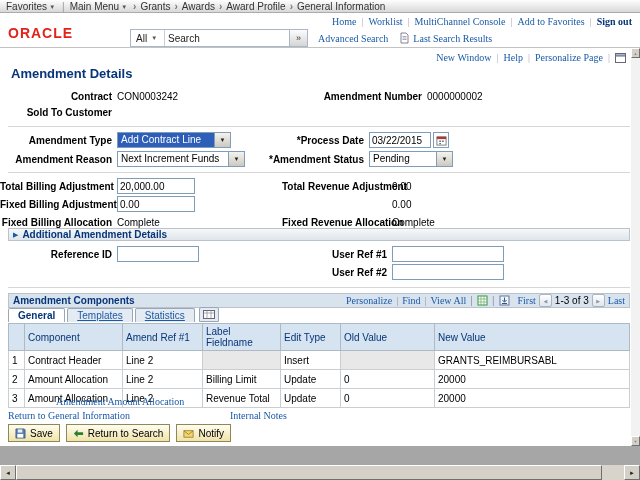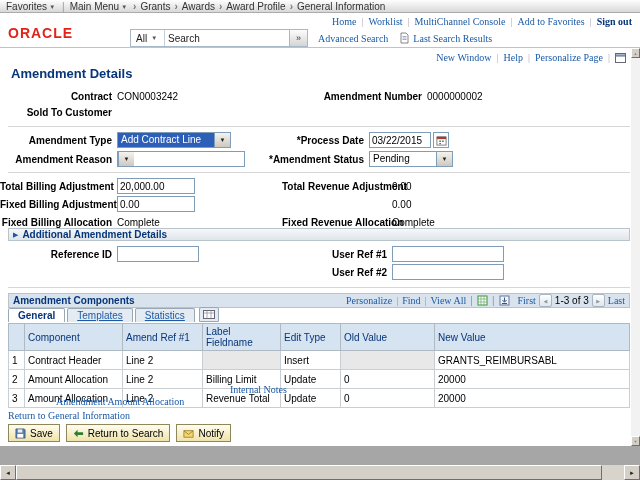--- a/index.html
+++ b/index.html
@@ -202,20 +202,21 @@
           <rect x="1" y="2" width="10" height="9" fill="#fff" stroke="#555" stroke-width="0.8"></rect>
           <rect x="1" y="2" width="10" height="2.5" fill="#b03a2e"></rect>
           <path d="M3.5 6h2v1.6h-2zM6.5 6h2v1.6h-2zM3.5 8.6h2v1.6h-2z" fill="#678"></path>
         </svg>
     </span>
   </div>
   <div class="r" style="top:151px;">
     <span class="lb w112">Amendment Reason</span>
     <span class="vc vw152">
       <span class="sel" style="width:128px;">
+        <span class="txt">Next Increment Funds</span>
         <span class="arrowbtn">▼</span>
       </span>
     </span>
     <span class="lb w95">*Amendment Status</span>
     <span class="sel" style="width:84px;">
       <span class="txt">Pending</span>
       <span class="arrowbtn">▼</span>
     </span>
   </div>
 
@@ -359,21 +360,21 @@
       <td>Line 2</td>
       <td>Revenue Total</td>
       <td>Update</td>
       <td>0</td>
       <td>20000</td>
     </tr>
   </tbody>
     </table>
 
   <a class="flink lnk" style="top:396px;left:8px;margin-left:48px;">Amendment Amount Allocation</a>
-  <a class="flink lnk" style="top:384px;left:230px;">Internal Notes</a>
+  <a class="flink lnk" style="top:410px;left:230px;">Internal Notes</a>
   <a class="flink lnk" style="top:410px;left:8px;">Return to General Information</a>
 
   <div class="btnrow" style="top:424px;">
     <span class="pbtn">
       <span class="icobox">
         <svg width="11" height="11" viewBox="0 0 12 12">
             <path d="M1 1h9l1 1v9H1z" fill="#5b7fae" stroke="#31517c" stroke-width="0.8"></path>
             <rect x="3" y="1.5" width="5" height="3.5" fill="#e8eef5"></rect>
             <rect x="2.5" y="6.5" width="6.5" height="4" fill="#fff"></rect>
           </svg>

